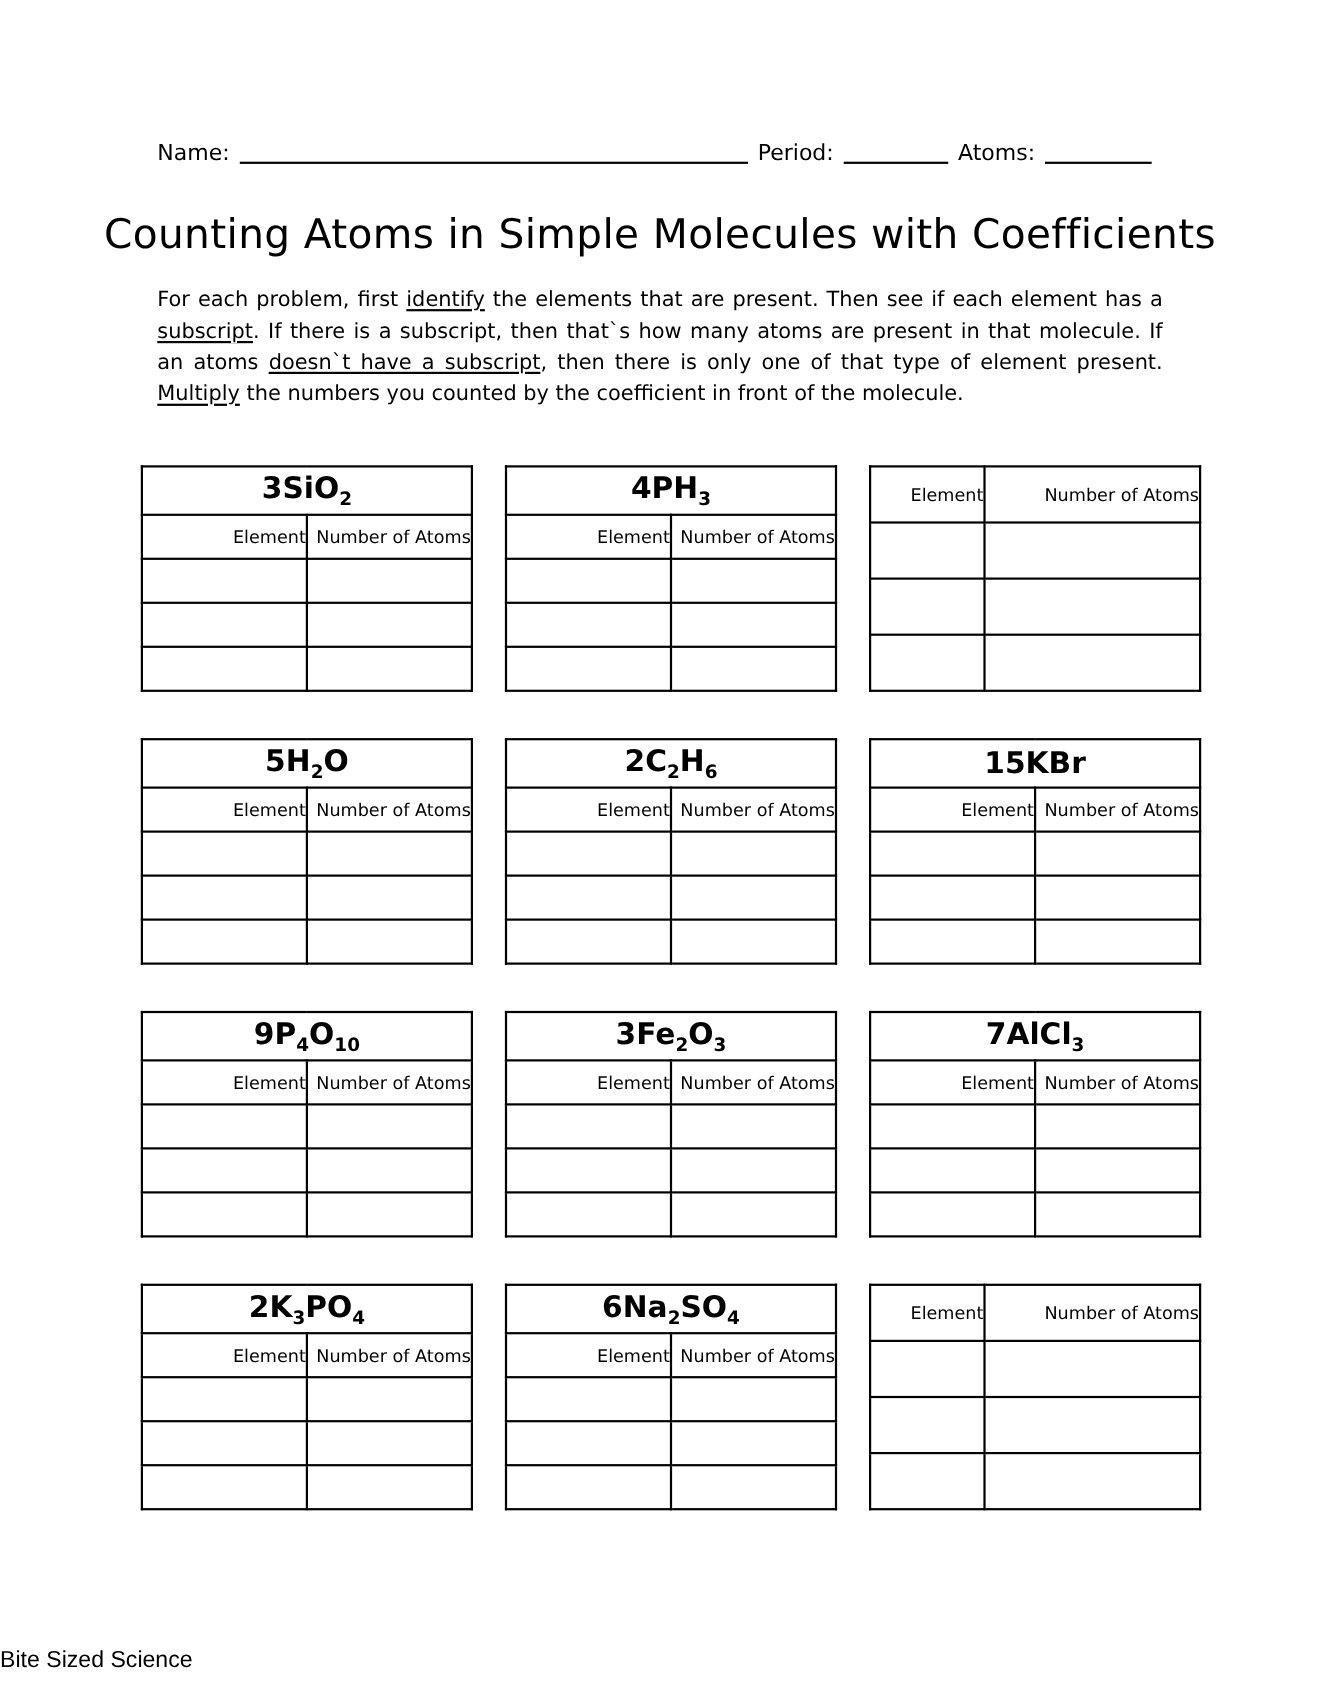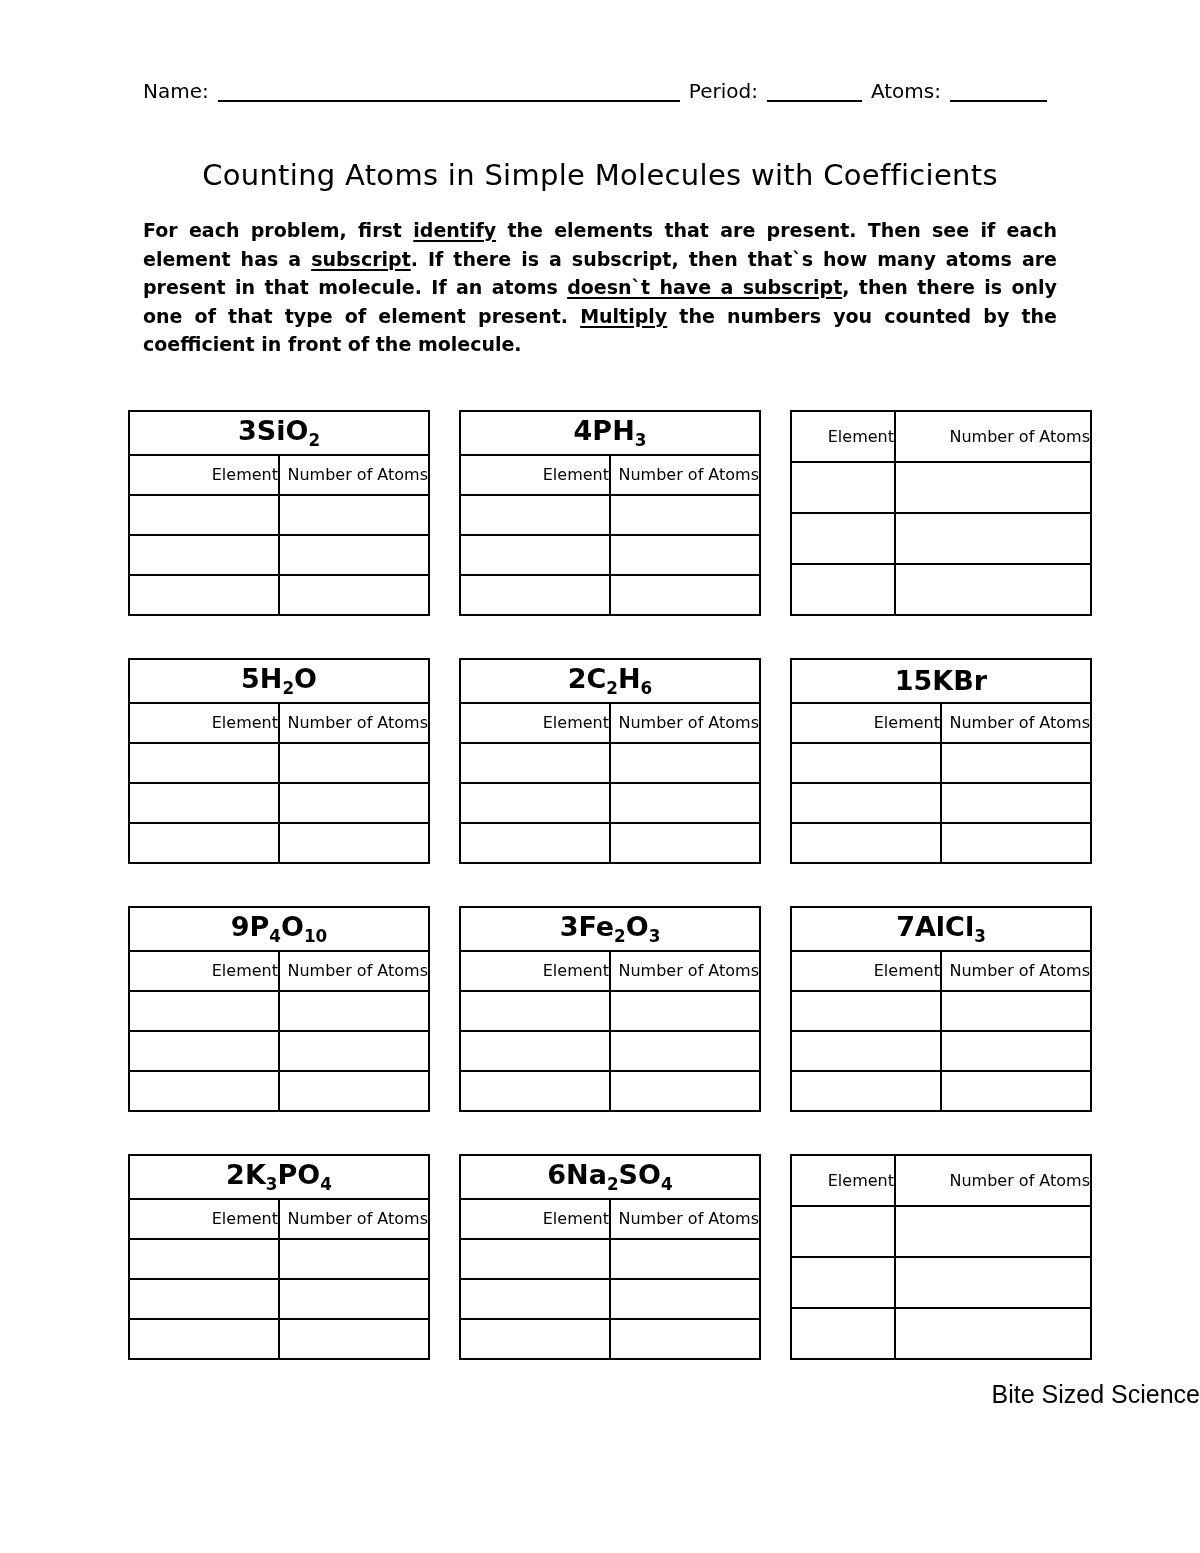--- a/index.html
+++ b/index.html
@@ -10,42 +10,42 @@
     font-family: "DejaVu Sans", sans-serif;
   }
   .page { position: relative; width: 1200px; height: 1553px; background: #ffffff; overflow: hidden; }
 
   
   .name-row {
     display: flex; align-items: flex-end;
     padding: 76px 153px 0 143px;
     font-size: 20px; line-height: 26px;
     column-gap: 9px;
+    margin-top: 47px;
   }
   .label { white-space: nowrap; }
   .blank { border-bottom: 2px solid #000; height: 26px; margin-bottom: 2px; }
   .blank.name { flex: 1; }
   .blank.period { width: 95px; }
   .blank.date { width: 97px; }
 
   
   .title {
-    margin-top: 54px;
+    margin-top: 40px;
     text-align: center;
-    font-size: 29px;
+    font-size: 37px;
     letter-spacing: 0.3px;
   }
 
   
   .instructions {
     margin: 24px 143px 0 143px;
     font-size: 19px;
     line-height: 1.5;
     text-align: justify;
-    font-weight: bold;
   }
   .instructions .u {
     text-decoration: underline;
     text-decoration-thickness: 2px;
     text-underline-offset: 3px;
   }
 
   
   .grid {
     margin: 51px 0 0 128px;
@@ -77,23 +77,23 @@
     text-align: right;
     vertical-align: middle;
   }
   .col-el { width: 104px; }
   .body-cell { height: 40px; }
 
   
   .footer {
     position: absolute;
     left: 0; right: 0;
-    top: 1380px;
-    text-align: right;
-    font-size: 25px;
+    top: 1497px;
+    text-align: left;
+    font-size: 21px;
     font-family: "Liberation Sans", sans-serif;
   }
 </style>
 </head>
 <body>
 
 <div class="page">
 
   <div class="name-row">
     <span class="label">Name:</span>

